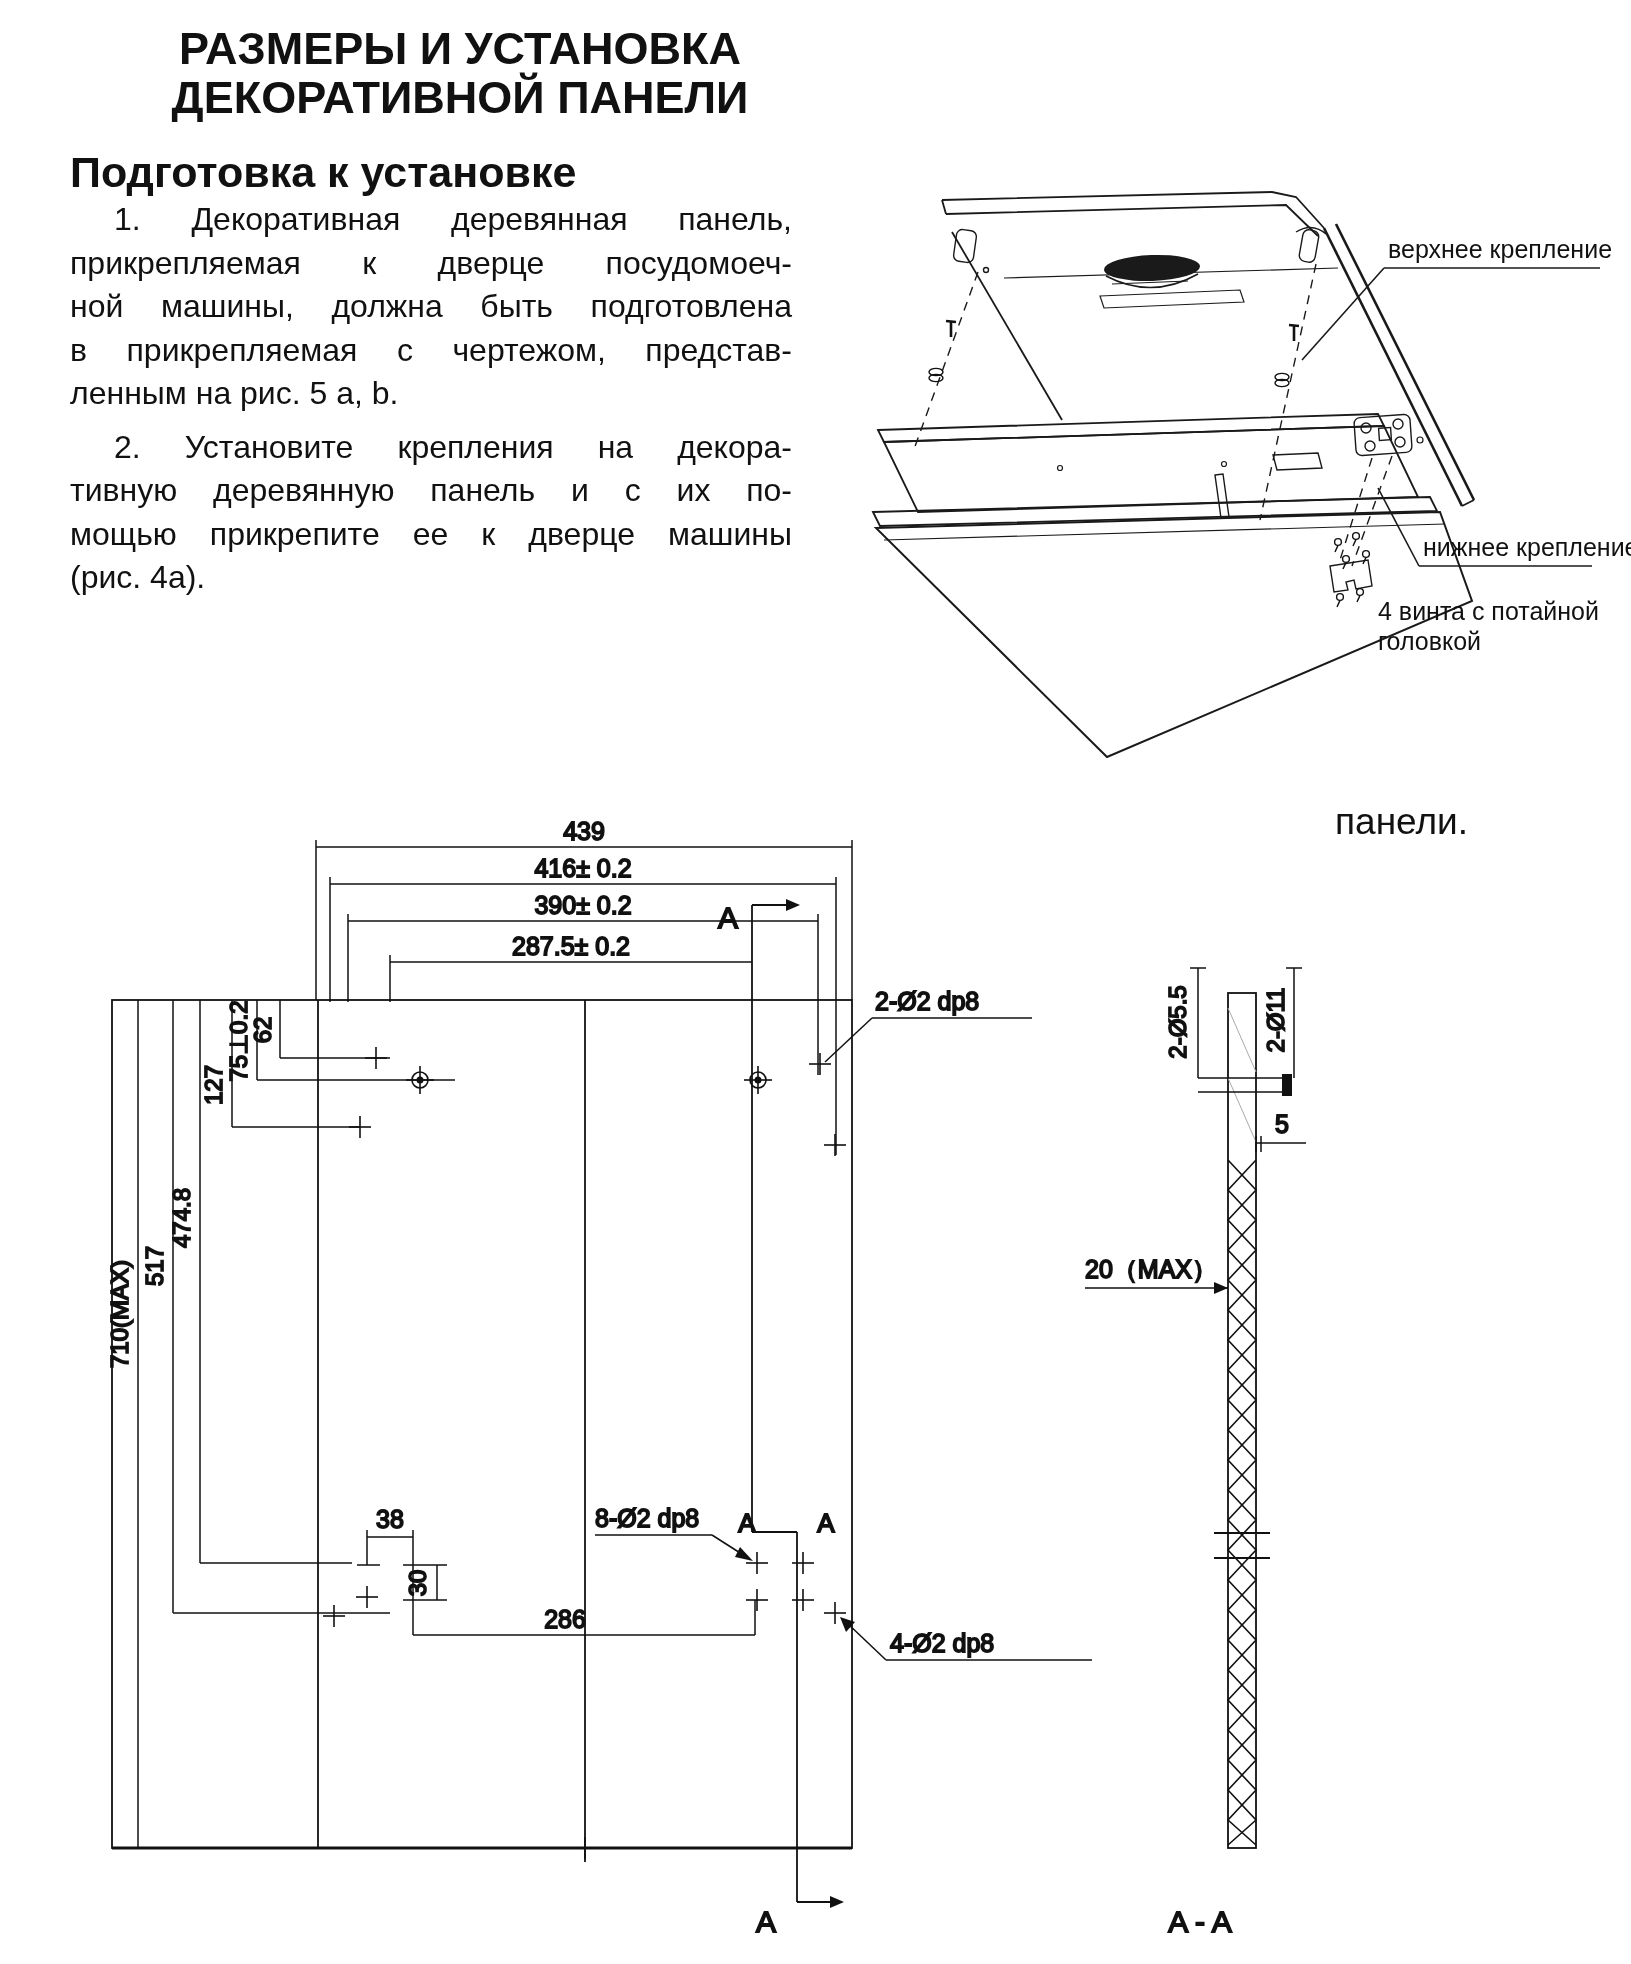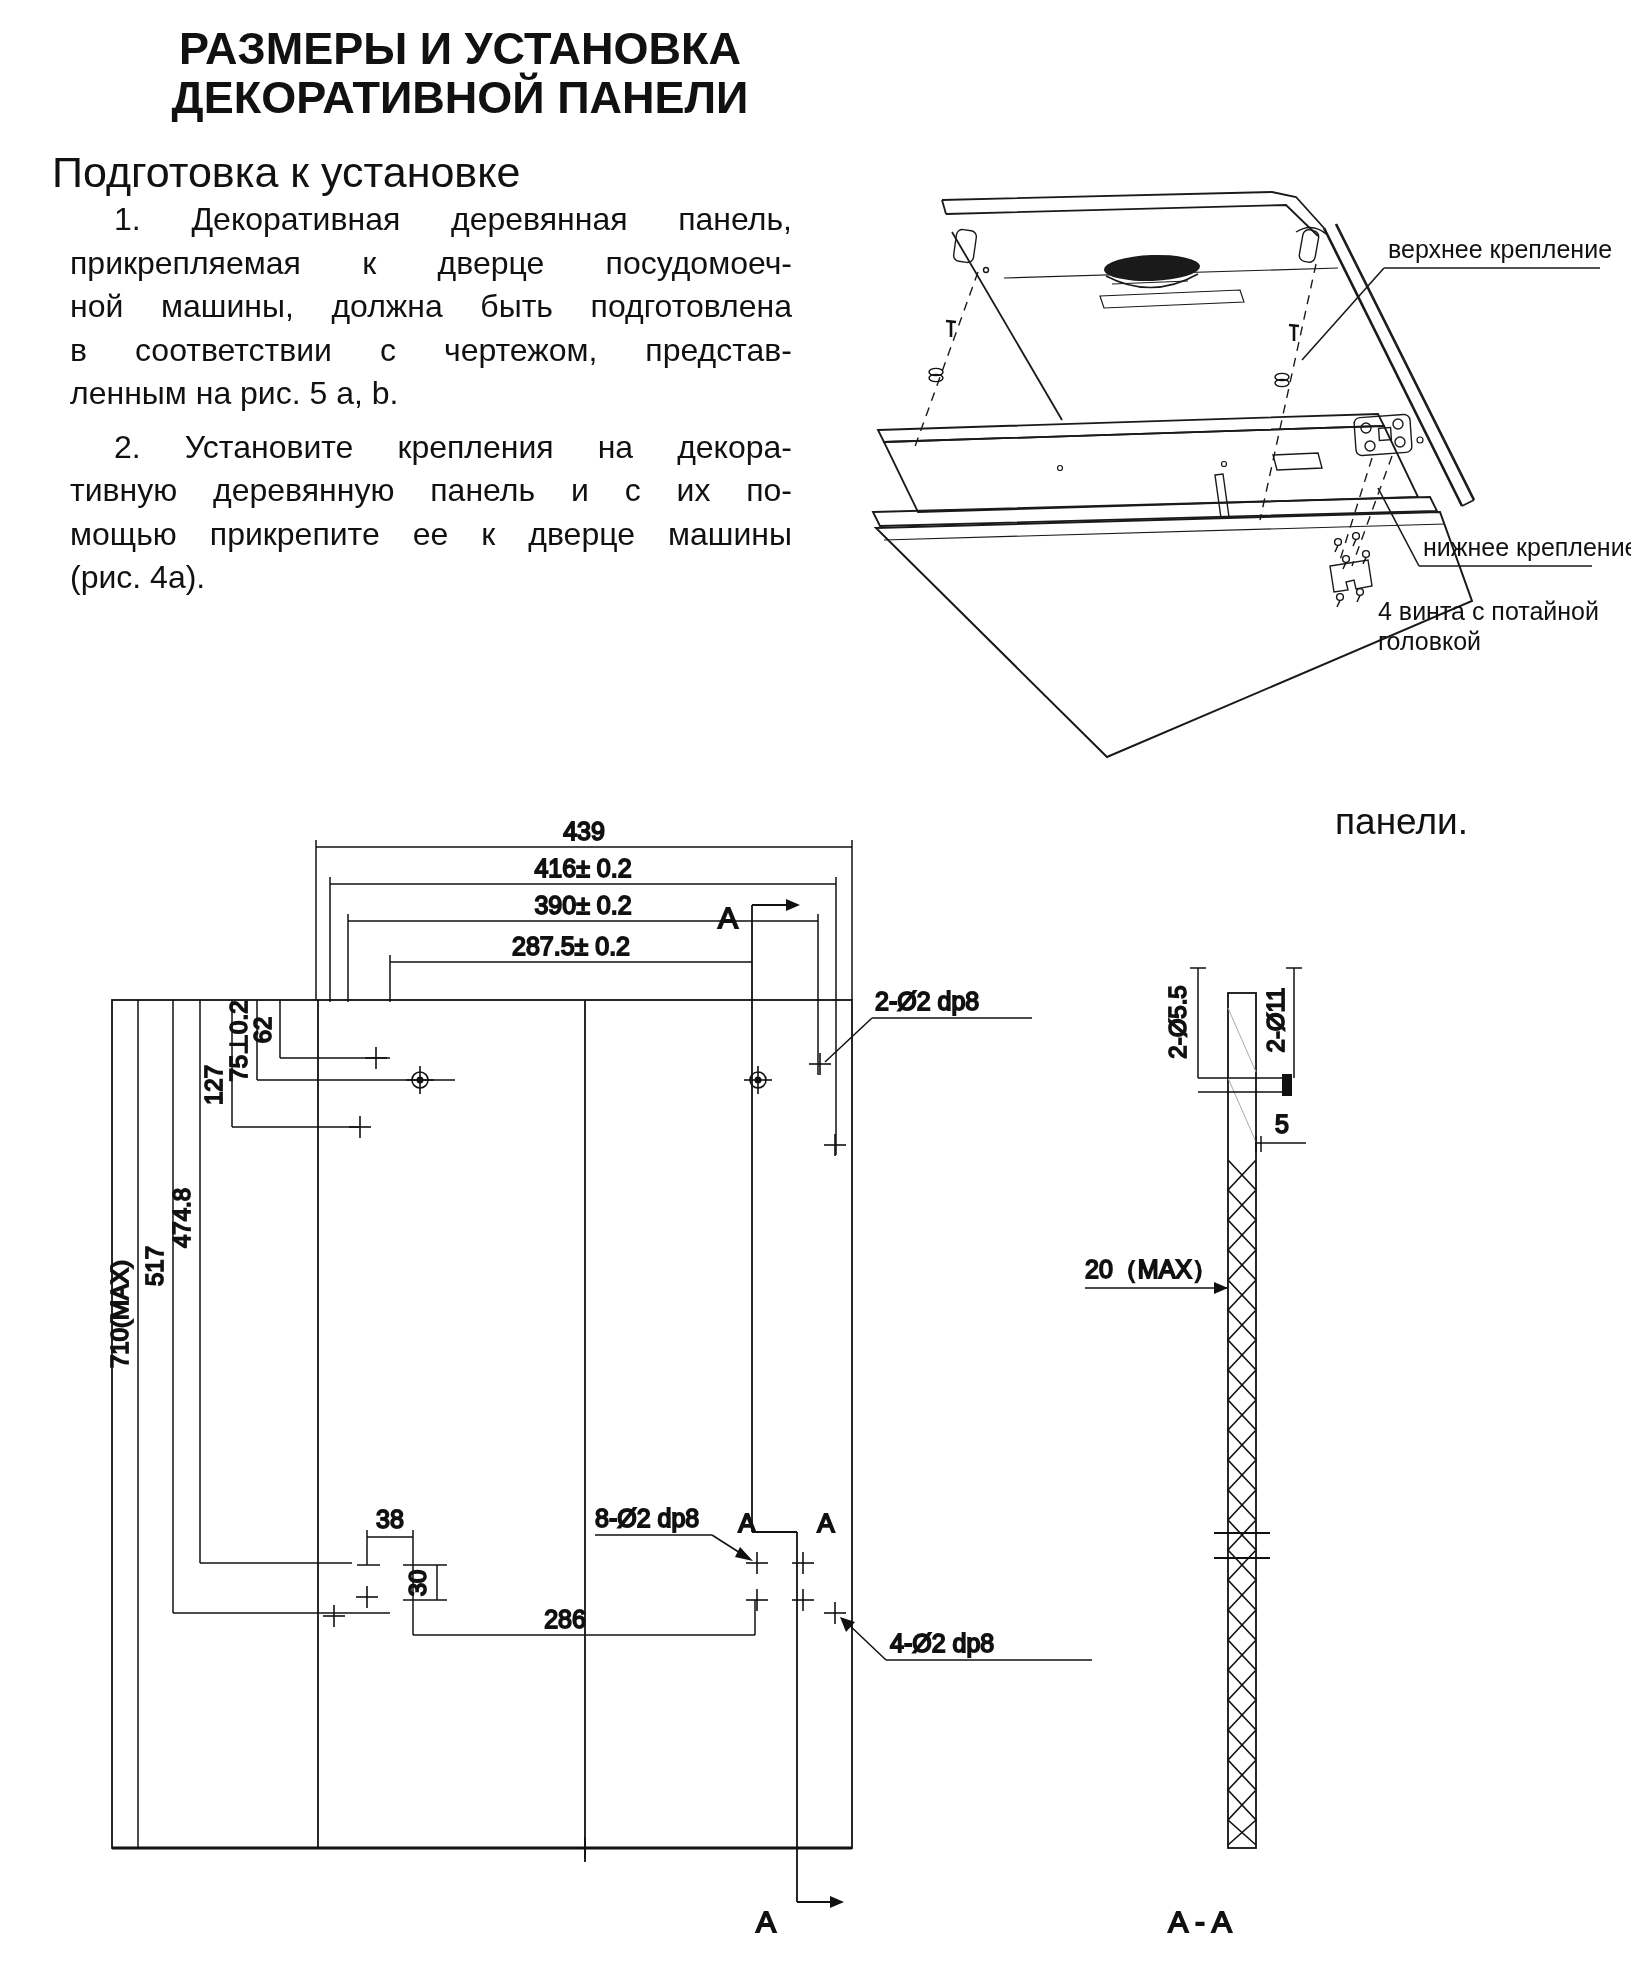--- a/index.html
+++ b/index.html
@@ -1,21 +1,21 @@
 <!DOCTYPE html>
 <html><head>
 <meta charset="utf-8">
 <style>
   html,body{margin:0;padding:0;background:#fff;}
   #page{position:relative;width:1631px;height:1944px;background:#ffffff;overflow:hidden;
         font-family:"Liberation Sans",sans-serif;color:#111;}
   .abs{position:absolute;}
   #doc-title{left:160px;top:24px;width:600px;text-align:center;
              font-size:45px;font-weight:bold;line-height:49px;letter-spacing:0px;}
-  #prep-heading{left:52px;top:148px;font-size:43px;font-weight:normal;}
+  #prep-heading{left:70px;top:148px;font-size:43px;font-weight:bold;}
   #body-col{left:70px;top:198px;width:722px;font-size:32px;line-height:43.5px;}
   .pline{text-align:justify;text-align-last:justify;white-space:nowrap;}
   .pline.last{text-align-last:left;}
   .pline.first{text-indent:44px;}
   .para2{margin-top:10px;}
   #fig-caption{left:858px;top:795px;width:610px;font-size:37px;line-height:53px;}
   #fig-caption .cap2{text-align:right;}
   svg text{font-family:"Liberation Sans",sans-serif;fill:#111;}
   .dimtxt{font-size:25px;}
   .dimtxt-s{font-size:24px;}
@@ -33,21 +33,21 @@
     <div>ДЕКОРАТИВНОЙ ПАНЕЛИ</div>
   </div>
 
   <div id="prep-heading" class="abs">Подготовка к установке</div>
 
   <div id="body-col" class="abs">
     <div>
       <div class="pline first">1. Декоративная деревянная панель,</div>
       <div class="pline">прикрепляемая к дверце посудомоеч-</div>
       <div class="pline">ной машины, должна быть подготовлена</div>
-      <div class="pline">в соответствии с чертежом, представ-</div>
+      <div class="pline">в прикрепляемая с чертежом, представ-</div>
       <div class="pline last">ленным на рис. 5 а, b.</div>
     </div>
     <div class="para2">
       <div class="pline first">2. Установите крепления на декора-</div>
       <div class="pline">тивную деревянную панель и с их по-</div>
       <div class="pline">мощью прикрепите ее к дверце машины</div>
       <div class="pline last">(рис. 4а).</div>
     </div>
   </div>
 

